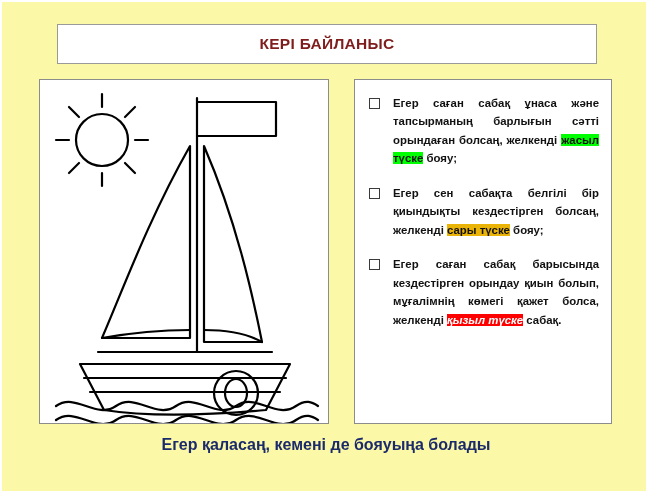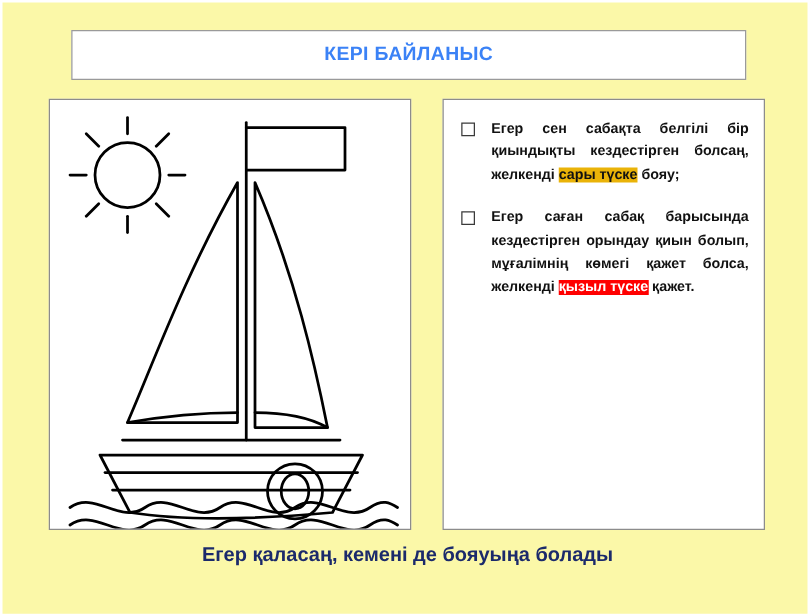--- a/index.html
+++ b/index.html
@@ -30,21 +30,21 @@
     background: #ffffff;
     border: 1px solid #9a9a9a;
     box-sizing: border-box;
     display: flex;
     align-items: center;
     justify-content: center;
   }
   .title-text {
     font-size: 15.5px;
     font-weight: bold;
-    color: #3b82f6;
+    color: #7f1d1d;
     letter-spacing: 0.3px;
   }
   .image-box {
     position: absolute;
     left: 37px;
     top: 77px;
     width: 290px;
     height: 345px;
     background: #ffffff;
     border: 1px solid #8c8c8c;
@@ -92,20 +92,21 @@
     background: #00ff00;
     color: #111111;
   }
   .hl-yellow {
     background: #eab308;
     color: #111111;
   }
   .hl-red {
     background: #ff0000;
     color: #ffffff;
+    font-style: italic;
   }
   .footer-text {
     position: absolute;
     left: 0;
     top: 434px;
     width: 648px;
     text-align: center;
     font-size: 16px;
     font-weight: bold;
     color: #1b2a6b;
@@ -155,32 +156,38 @@
         <ellipse cx="196" cy="313" rx="11" ry="14"></ellipse>
 
         <path d="M16 326 C 36 312, 56 340, 76 326 C 96 312, 116 340, 136 326 C 156 312, 176 340, 196 326 C 216 312, 236 340, 256 326 C 266 319, 272 322, 278 326"></path>
         <path d="M16 340 C 36 326, 56 354, 76 340 C 96 326, 116 354, 136 340 C 156 326, 176 354, 196 340 C 216 326, 236 354, 256 340 C 266 333, 272 336, 278 340"></path>
       </g>
     </svg>
   </div>
 
   <div class="text-box">
 
+    <div class="bullet-item">
+      <span class="bullet-marker"></span>
+      <span class="bullet-text">
+        <span>Егер саған сабақ ұнаса және тапсырманың барлығын сәтті орындаған болсаң, желкенді </span><span class="hl-green">жасыл түске</span><span> бояу;</span>
+      </span>
+    </div>
 
     <div class="bullet-item">
       <span class="bullet-marker"></span>
       <span class="bullet-text">
         <span>Егер сен сабақта белгілі бір қиындықты кездестірген болсаң, желкенді </span><span class="hl-yellow">сары түске</span><span> бояу;</span>
       </span>
     </div>
 
     <div class="bullet-item">
       <span class="bullet-marker"></span>
       <span class="bullet-text">
-        <span>Егер саған сабақ барысында кездестірген орындау қиын болып, мұғалімнің көмегі қажет болса, желкенді </span><span class="hl-red">қызыл түске</span><span> қажет.</span>
+        <span>Егер саған сабақ барысында кездестірген орындау қиын болып, мұғалімнің көмегі қажет болса, желкенді </span><span class="hl-red">қызыл түске</span><span> сабақ.</span>
       </span>
     </div>
 
   </div>
 
   <div class="footer-text">Егер қаласаң, кемені де бояуыңа болады</div>
 
 </div>
 
 </body></html>

